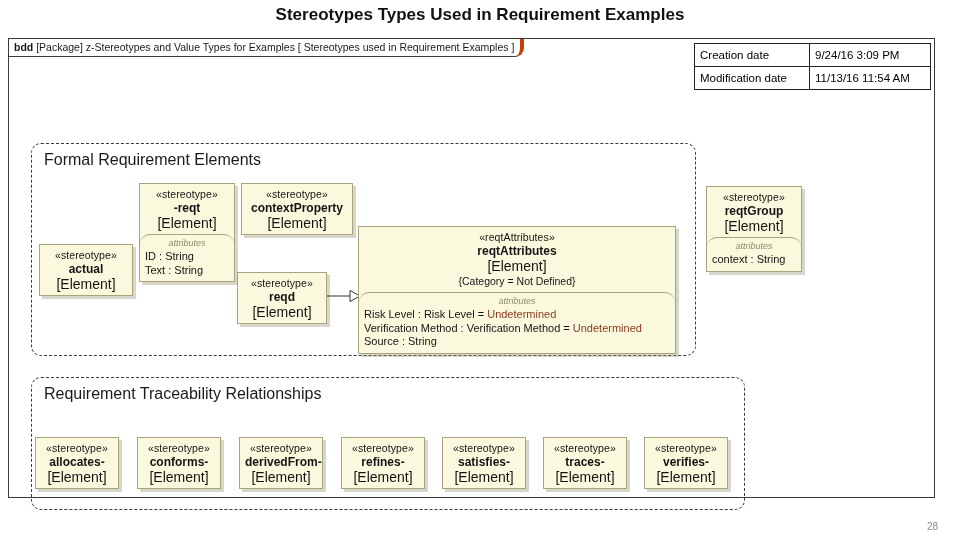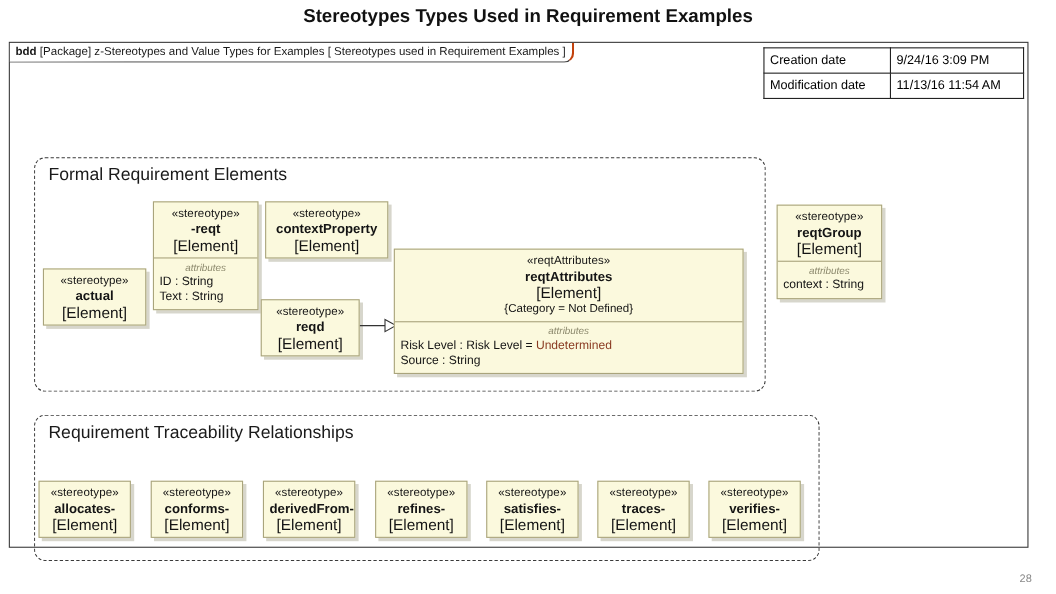--- a/index.html
+++ b/index.html
@@ -40,21 +40,21 @@
     background: #ffffff;
     box-sizing: border-box;
   }
   #frame-label {
     position: absolute;
     left: 0px;
     top: 0px;
     height: 17px;
     line-height: 17px;
     padding: 0 6px 0 5px;
-    border-right: 2px solid #c2410c;
+    border-right: 4px solid #c2410c;
     border-bottom: 1px solid #3a3a3a;
     font-size: 10.5px;
     white-space: nowrap;
     background: #ffffff;
     border-bottom-right-radius: 9px;
     color: #1a1a1a;
   }
   #frame-label .kw {
     font-weight: bold;
   }
@@ -140,20 +140,21 @@
     line-height: 14px;
   }
   .node .constraint {
     font-size: 10.5px;
     text-align: center;
     line-height: 14px;
     padding-top: 1px;
   }
   .attrs {
     text-align: left !important;
+    border-radius: 10px;
   }
   .attrs .attr-hdr {
     text-align: center;
     font-style: italic;
     font-size: 9px;
     color: #8d8a6e;
     line-height: 11px;
     margin-bottom: 1px;
   }
   .attrs .attr-line {
@@ -269,20 +270,23 @@
     <div class="compartment">
       <div class="guillemet">«reqtAttributes»</div>
       <div class="nm">reqtAttributes</div>
       <div class="meta">[Element]</div>
       <div class="constraint">{Category = Not Defined}</div>
     </div>
     <div class="compartment attrs">
       <div class="attr-hdr">attributes</div>
       <div class="attr-line">
         <span>Risk Level : Risk Level = </span><span class="dflt">Undetermined</span>
+      </div>
+      <div class="attr-line">
+        <span>Verification Method : Verification Method = </span><span class="dflt">Undetermined</span>
       </div>
       <div class="attr-line">
         <span>Source : String</span><span class="dflt"></span>
       </div>
     </div>
   </div>
 
   <div class="node" id="node-reqtgroup">
     <div class="compartment">
       <div class="guillemet">«stereotype»</div>

